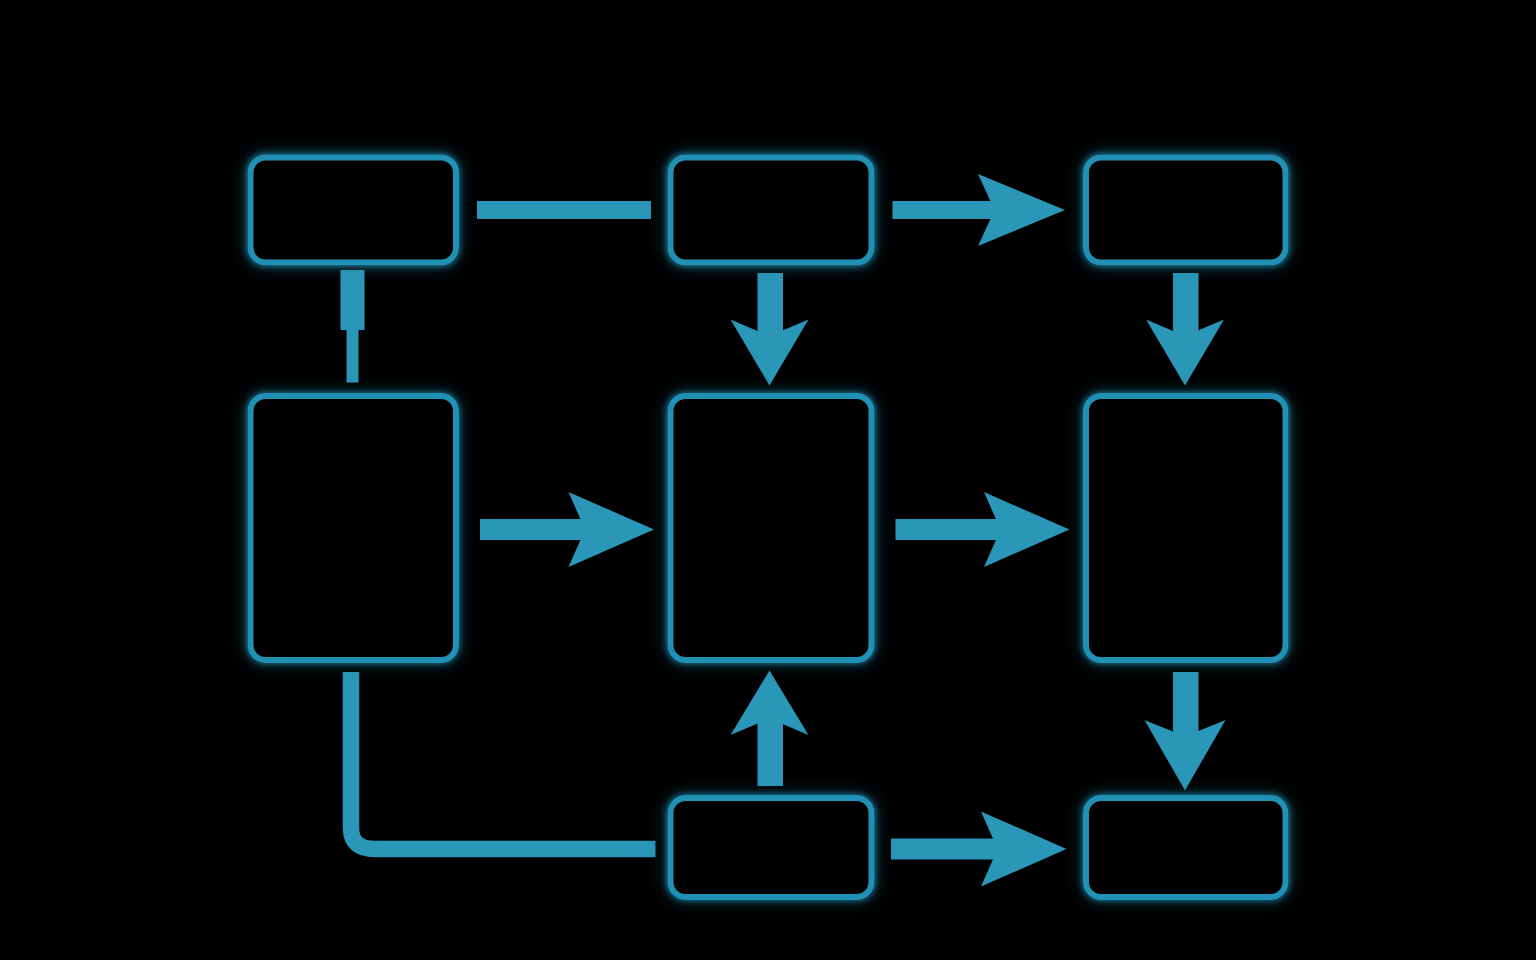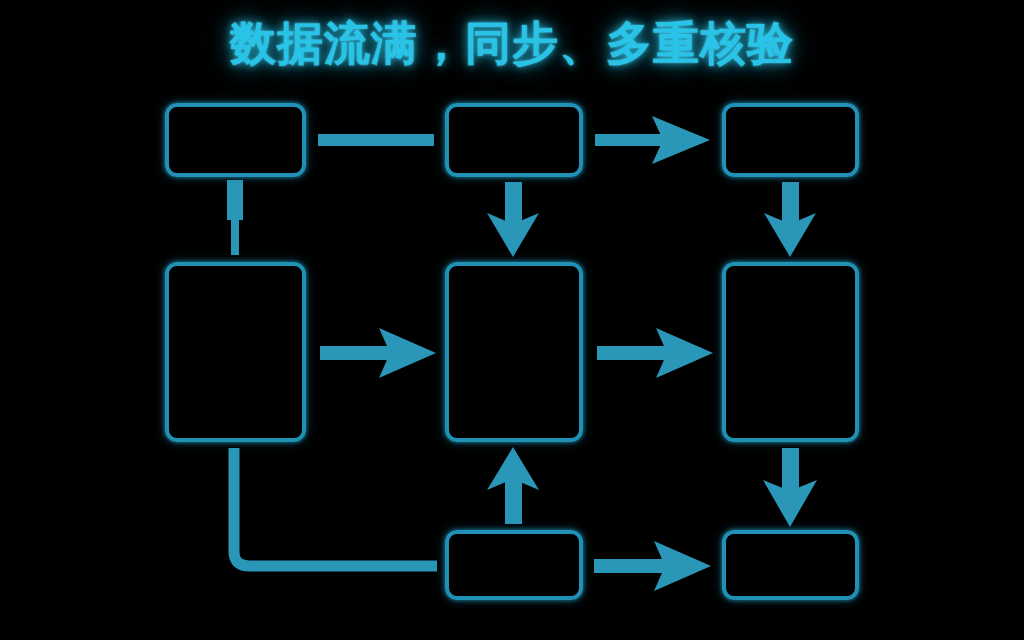--- a/index.html
+++ b/index.html
@@ -70,21 +70,20 @@
     stroke: #2a96b8;
     stroke-width: 11;
     stroke-linecap: butt;
   }
 </style>
 </head>
 <body>
 
 <div id="stage">
 
-  <div id="title">数据流满，同步、多重核验</div>
 
   <svg id="links" viewBox="0 0 1024 640" xmlns="http://www.w3.org/2000/svg">
 
     <rect class="link-shape" x="318" y="134" width="116" height="12"></rect>
 
     <g>
       <rect class="link-shape" x="595" y="134" width="70" height="12"></rect>
       <path class="link-shape" d="M 652 116 L 710 140 L 652 164 L 663 140 Z"></path>
     </g>
 

